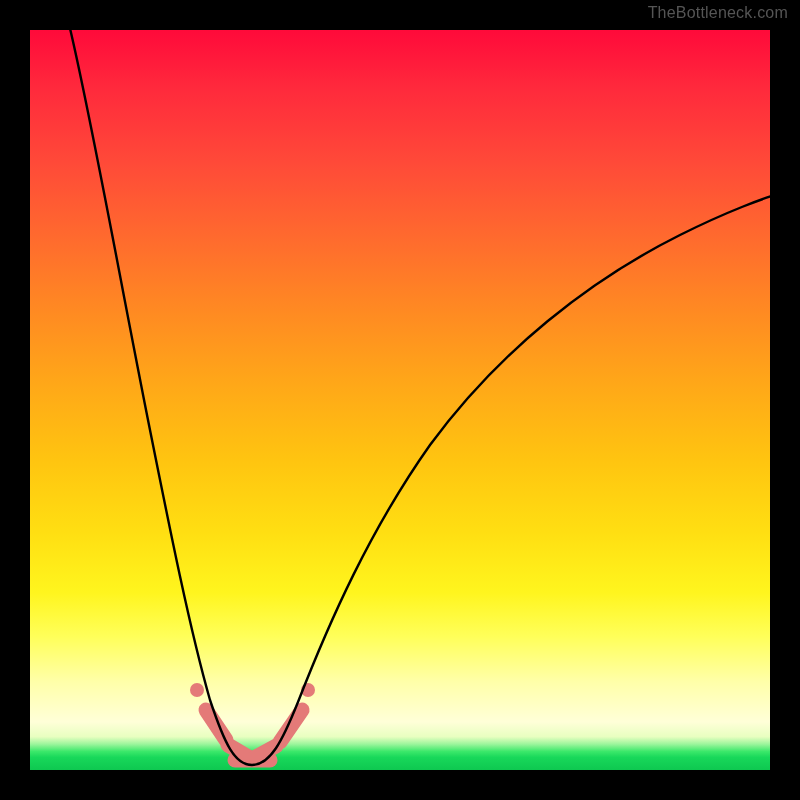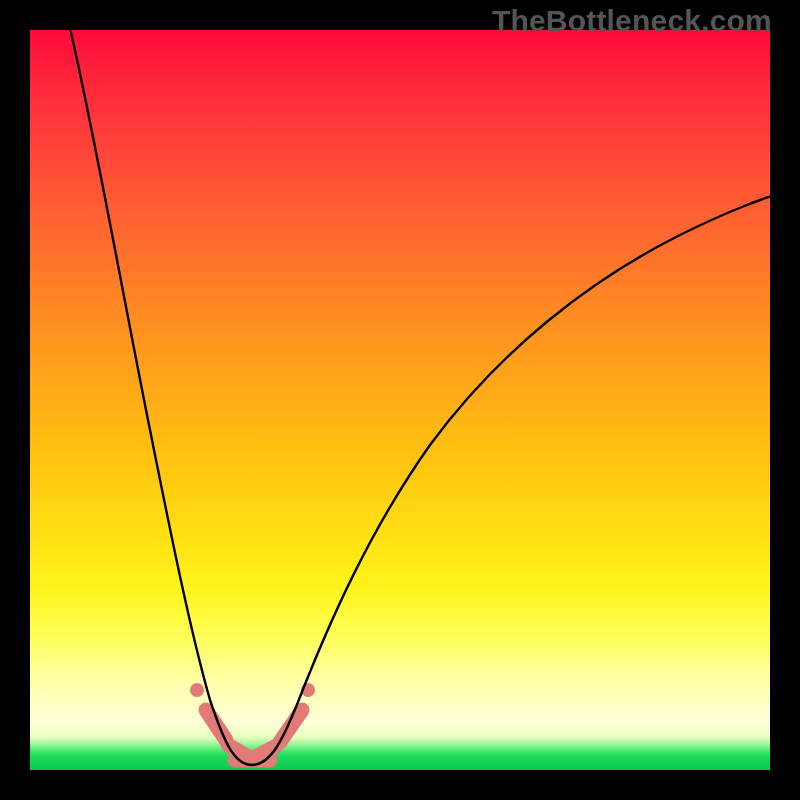--- a/index.html
+++ b/index.html
@@ -12,24 +12,24 @@
   }
   .frame {
     width: 800px;
     height: 800px;
     background: #000;
     position: relative;
   }
   .watermark {
     position: absolute;
     top: 4px;
-    right: 28px;
+    right: 12px;
     color: #555;
-    font-size: 30px;
-    font-weight: 700;
+    font-size: 16px;
+    font-weight: 400;
     letter-spacing: 0.2px;
     z-index: 5;
     user-select: none;
   }
   .plot-area {
     position: absolute;
     top: 30px;
     left: 30px;
     width: 740px;
     height: 740px;

